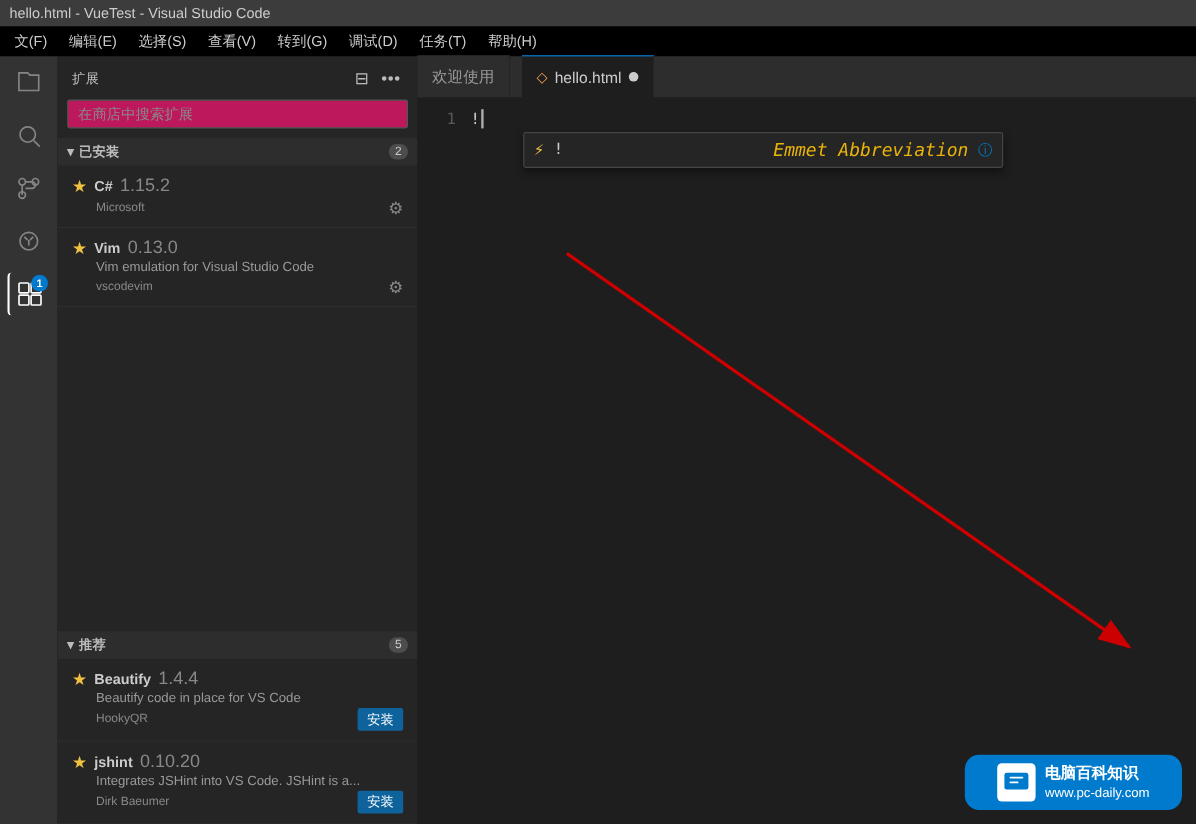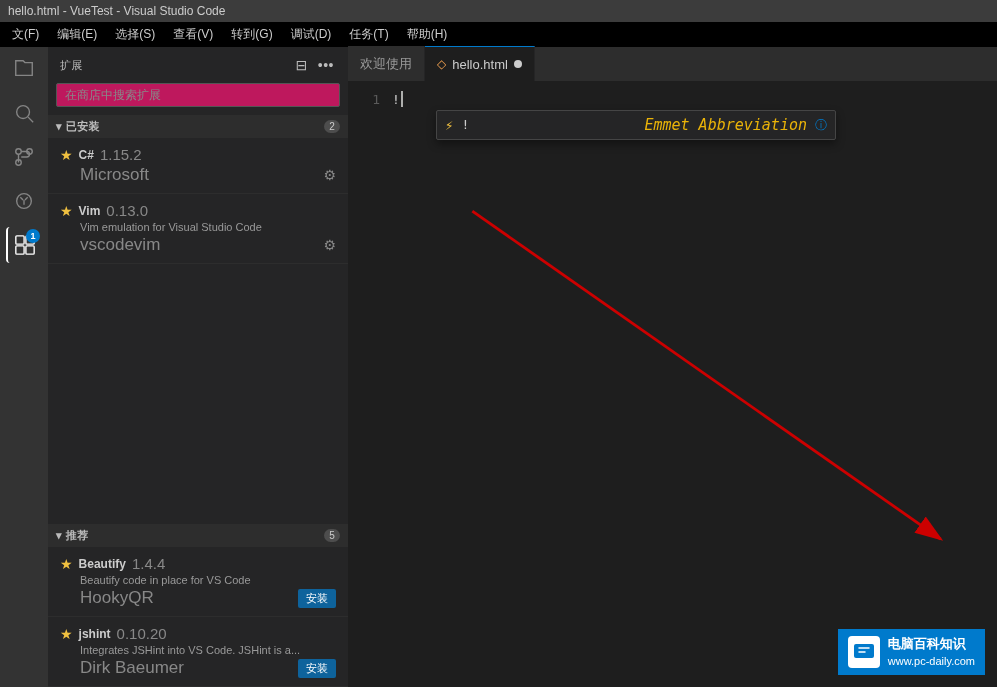--- a/index.html
+++ b/index.html
@@ -205,21 +205,21 @@
     }
     .ext-footer-row {
       display: flex;
       align-items: center;
       justify-content: space-between;
       margin-top: 2px;
       margin-left: 20px;
     }
     .ext-author {
       color: #888888;
-      font-size: 17px;
+      font-size: 10px;
     }
     .ext-gear {
       color: #888888;
       font-size: 14px;
       cursor: pointer;
     }
     .ext-install-btn {
       background: #0e639c;
       color: white;
       border: none;
@@ -237,20 +237,21 @@
       background: #1e1e1e;
     }
 
     
     .tab-bar {
       height: 35px;
       background: #2d2d2d;
       display: flex;
       align-items: flex-end;
       border-bottom: 1px solid #1e1e1e;
+      gap: 10px;
     }
     .tab {
       height: 35px;
       padding: 0 12px;
       display: flex;
       align-items: center;
       gap: 6px;
       cursor: pointer;
       font-size: 13px;
       color: #999999;
@@ -360,22 +361,22 @@
       height: 100%;
       pointer-events: none;
     }
 
     
     .watermark {
       position: absolute;
       bottom: 12px;
       right: 12px;
       background: #007acc;
-      border-radius: 0;
-      padding: 6px 10px;
+      border-radius: 12px;
+      padding: 6px 27px;
       display: flex;
       align-items: center;
       gap: 8px;
       font-size: 12px;
       color: white;
       font-weight: 600;
     }
     .watermark-icon {
       width: 32px;
       height: 32px;

